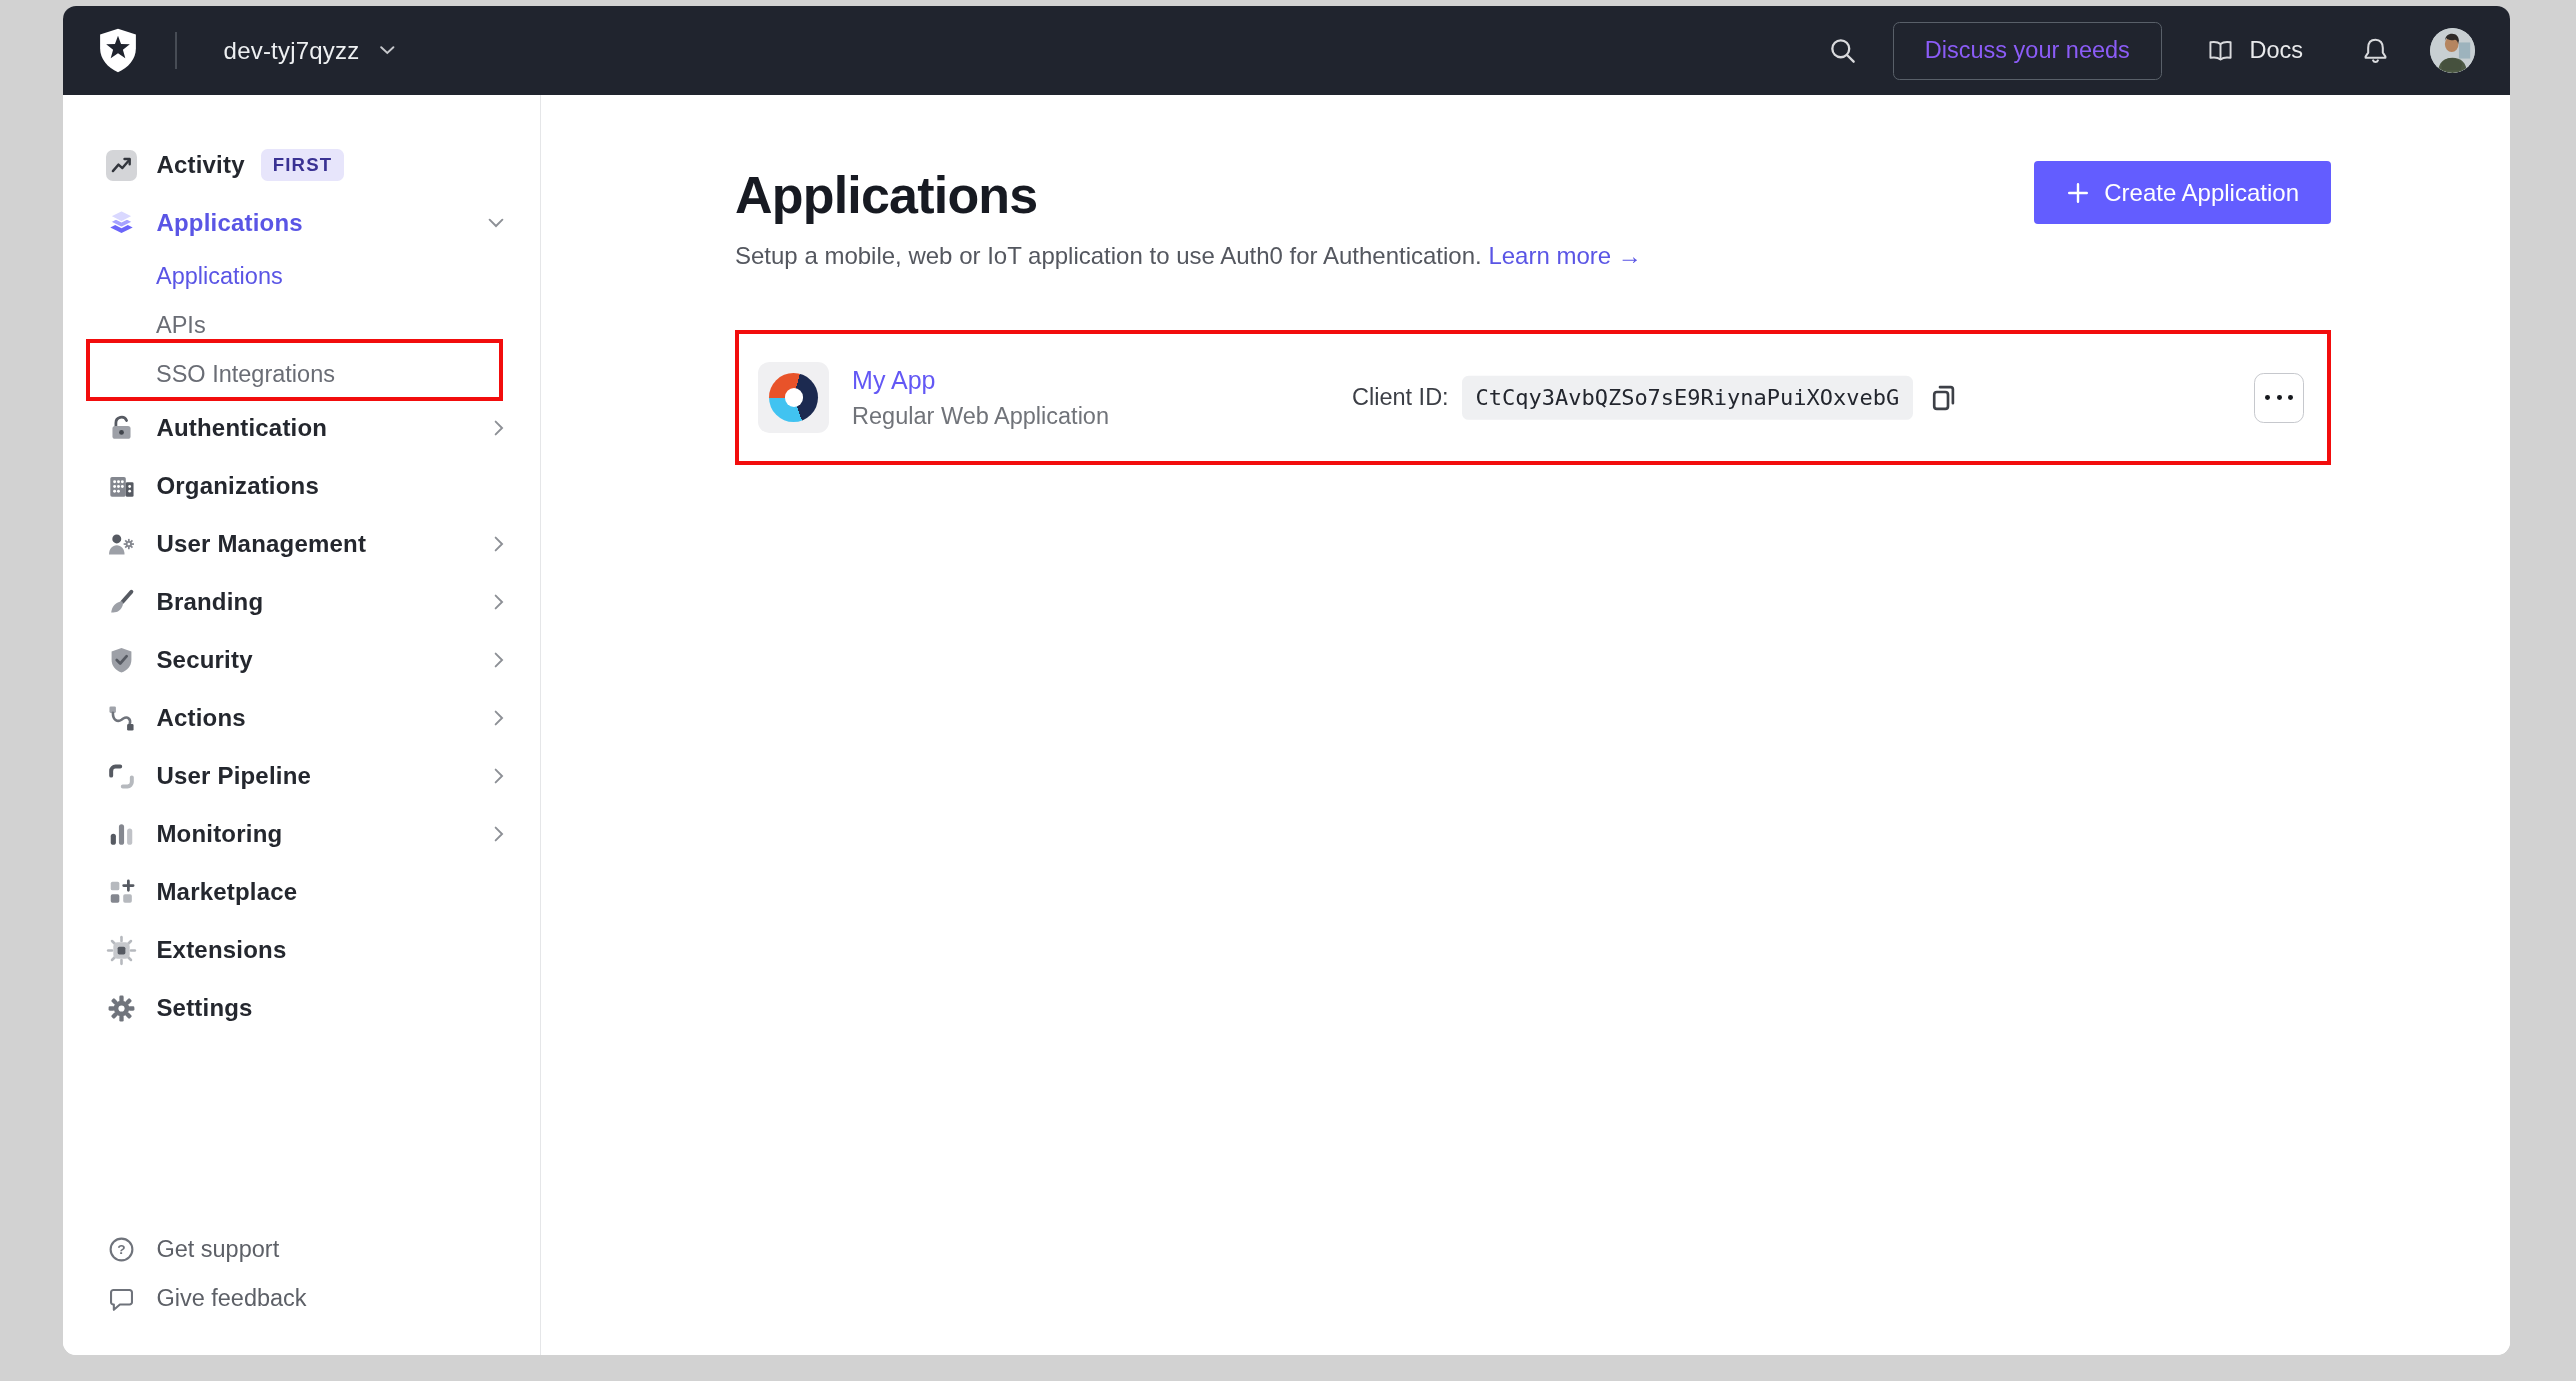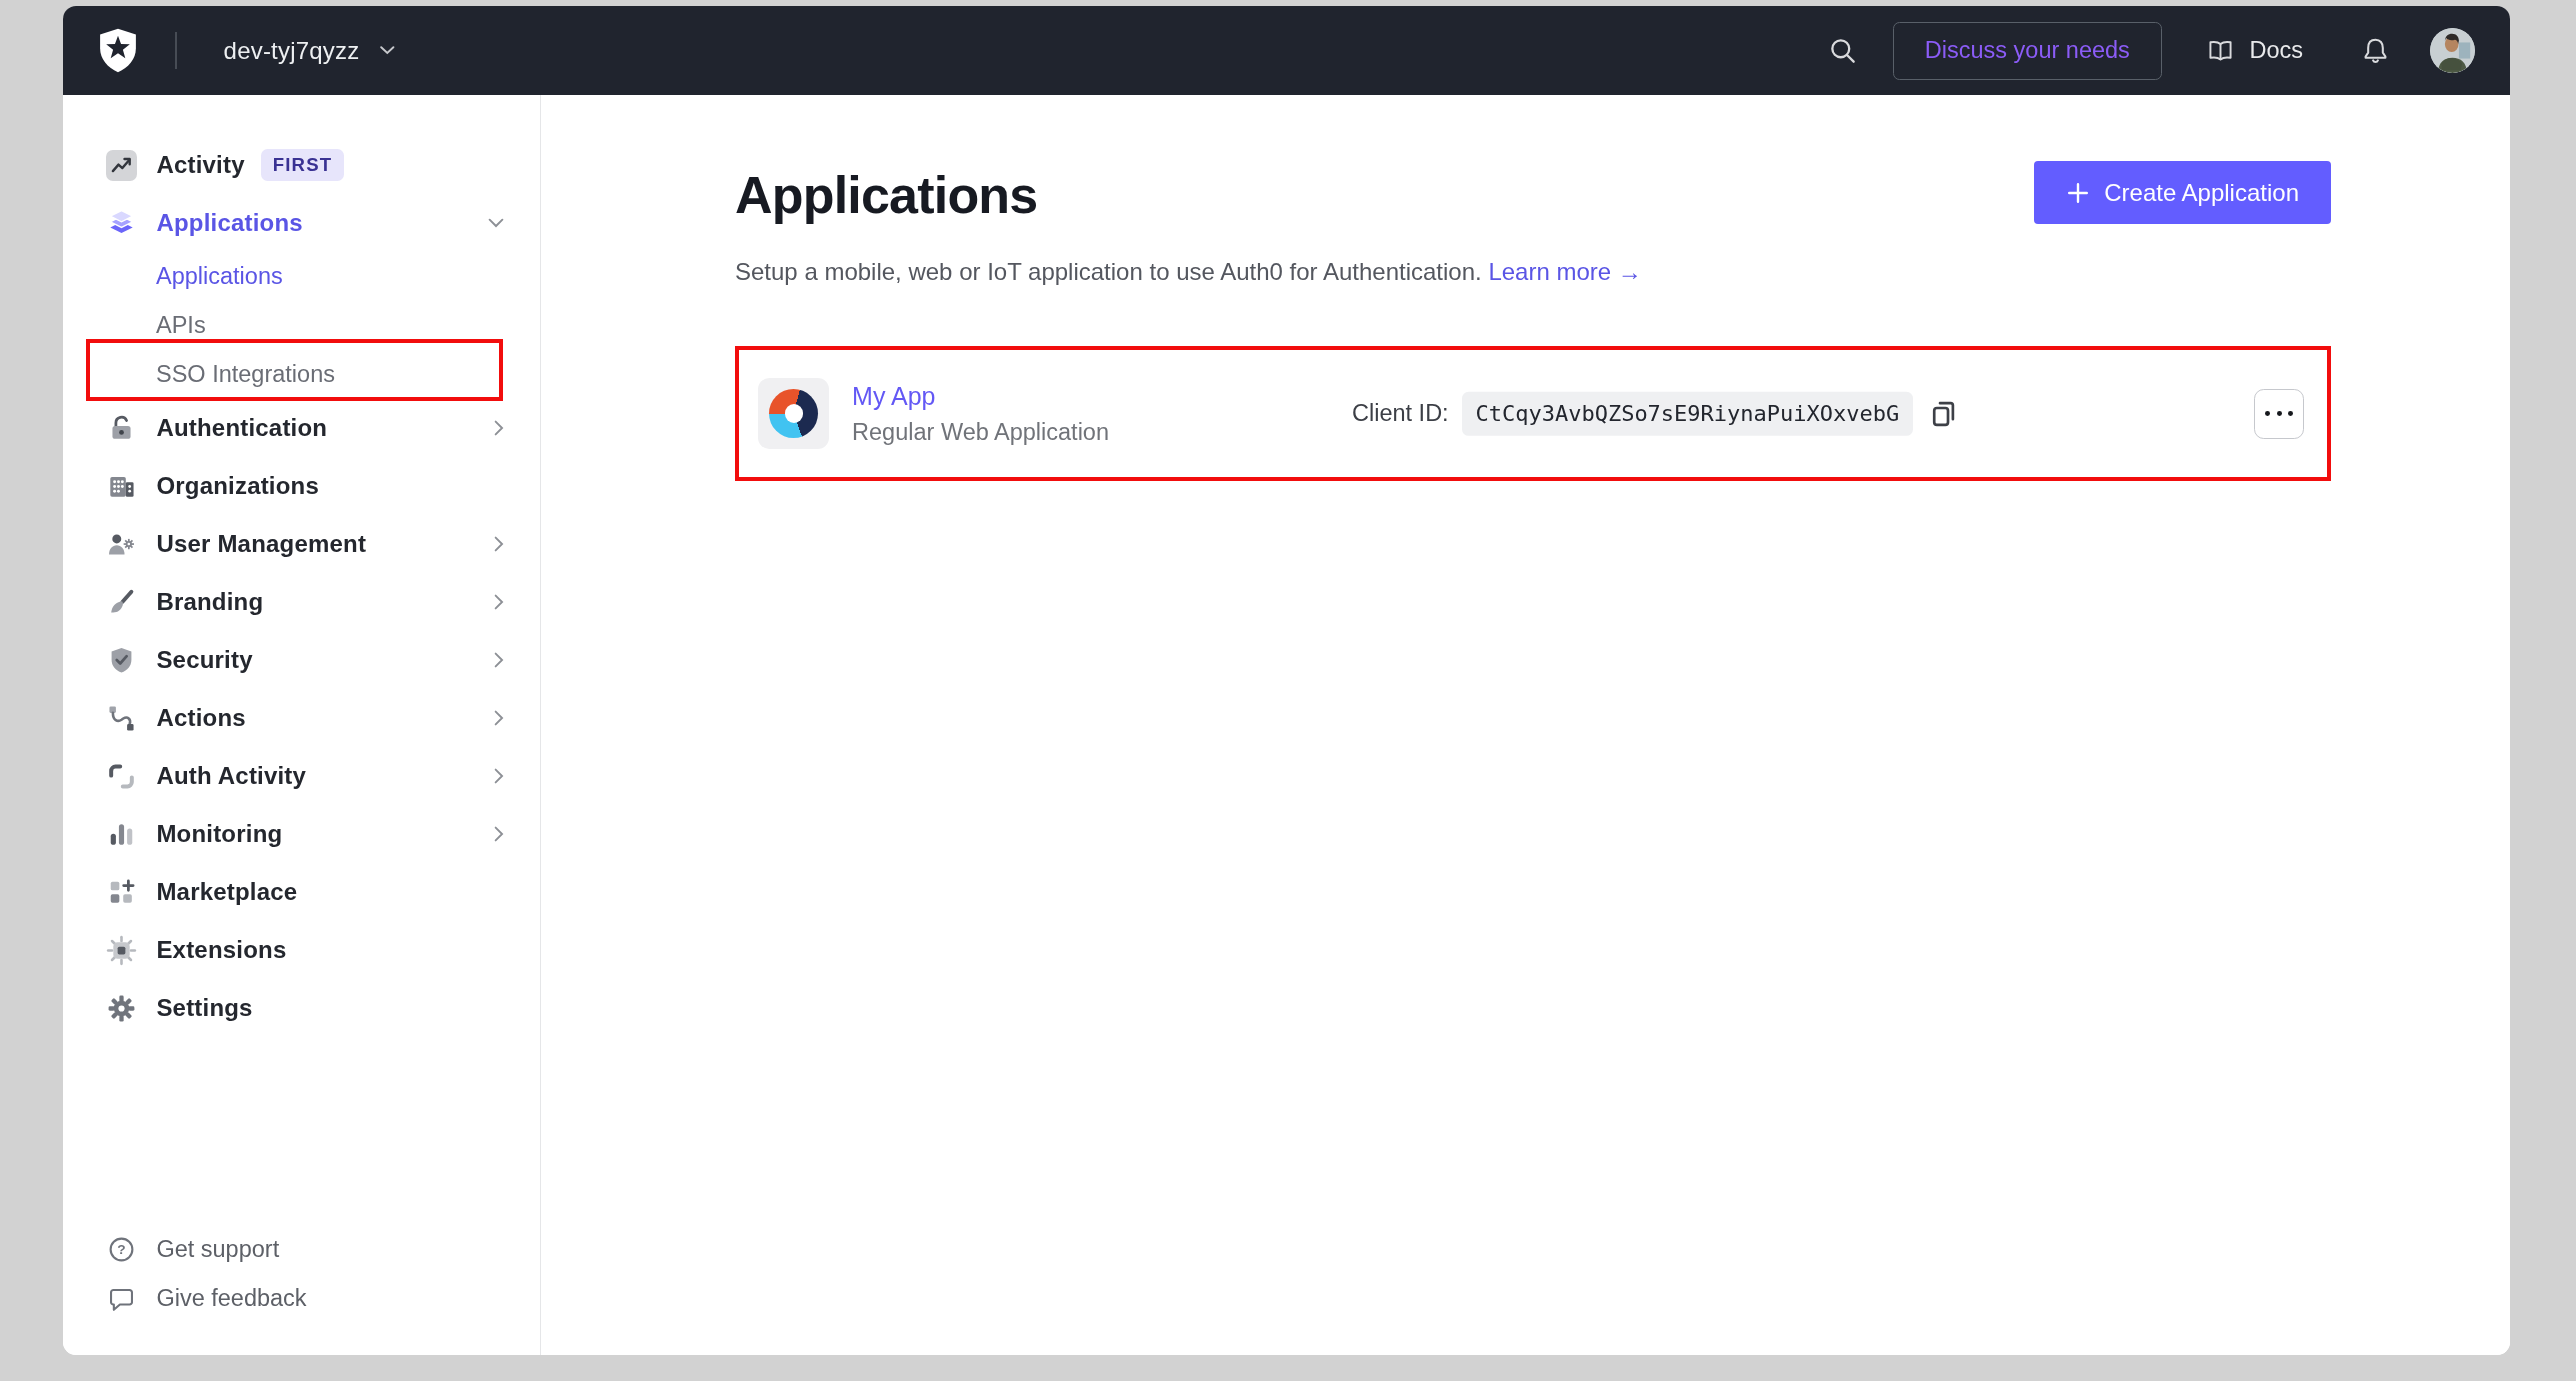--- a/index.html
+++ b/index.html
@@ -57,21 +57,21 @@
   .footer-item { height:49px; display:flex; align-items:center; padding-left:43px; font-size:23.5px; color:#5d6067; cursor:pointer; }
   .footer-item .flabel { margin-left:19.4px; }
   
   .main { flex:1; position:relative; padding:70px 179px 0 194px; background:#fff; }
   .page-title { font-size:52px; line-height:60px; font-weight:700; color:#171a22; letter-spacing:-0.8px; }
   .create-btn {
     position:absolute; top:66px; right:179px; height:63px; padding:0 32px;
     background:#635dff; color:#ffffff; border:none; border-radius:4px;
     font-size:24px; font-family:inherit; display:flex; align-items:center; gap:14.6px; cursor:pointer;
   }
-  .subtitle { margin-top:32px; font-size:24px; line-height:29px; color:#54575f; }
+  .subtitle { margin-top:16px; font-size:24px; line-height:29px; color:#54575f; }
   .learn-more { color:#5a55e5; text-decoration:none; cursor:pointer; white-space:nowrap; }
   .app-card {
     margin-top:60px; height:135px; background:#ffffff;
     border:4px solid #f20d0d; display:flex; align-items:center; position:relative;
   }
   .app-logo-chip {
     width:71px; height:71px; border-radius:11.3px; background:#f0f0f2; margin-left:19.4px;
     display:flex; align-items:center; justify-content:center; flex:none;
   }
   .donut { width:49px; height:49px; border-radius:50%; position:relative;
@@ -301,21 +301,21 @@
         </span>
       </div>
 
       <div class="nav-item">
         <span class="ico">
           <svg width="31" height="31" viewBox="0 0 36 36">
             <path d="M6 17 V11.5 a5 5 0 0 1 5-5 H16.5" fill="none" stroke="#565a62" stroke-width="4.6" stroke-linecap="round"></path>
             <path d="M30 19 v5.5 a5 5 0 0 1 -5 5 H19.5" fill="none" stroke="#b6b9be" stroke-width="4.6" stroke-linecap="round"></path>
           </svg>
         </span>
-        <span class="nav-label">Auth Activity</span>
+        <span class="nav-label">User Pipeline</span>
         <span class="chev">
           <svg width="9.7" height="16" viewBox="0 0 12 20">
               <path d="M2 2 L10 10 L2 18" fill="none" stroke="#8d9096" stroke-width="2.4" stroke-linecap="round"></path>
             </svg>
         </span>
       </div>
 
       <div class="nav-item">
         <span class="ico">
           <svg width="31" height="31" viewBox="0 0 36 36">

